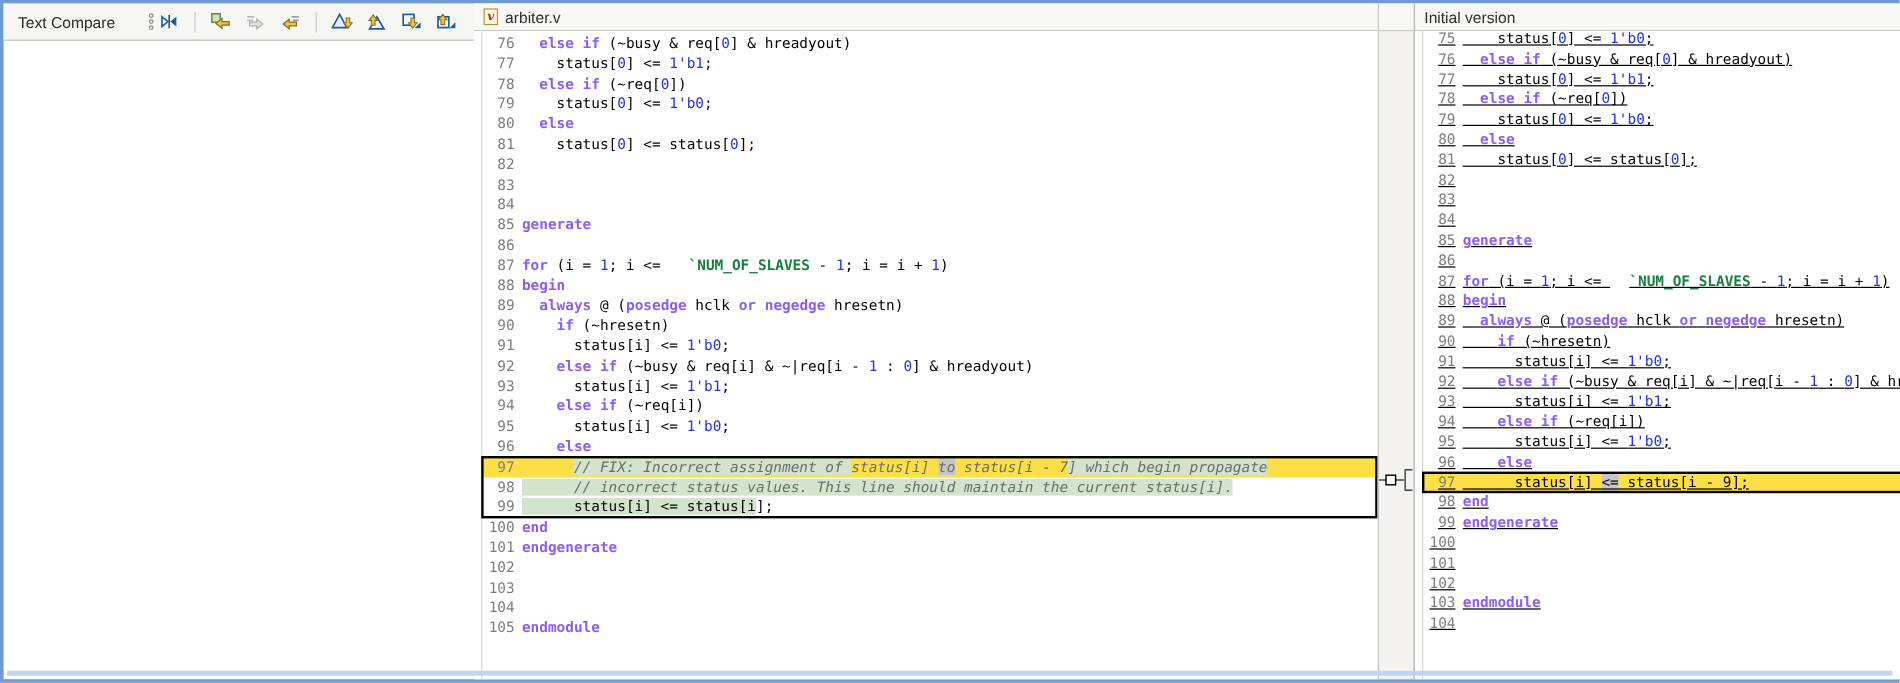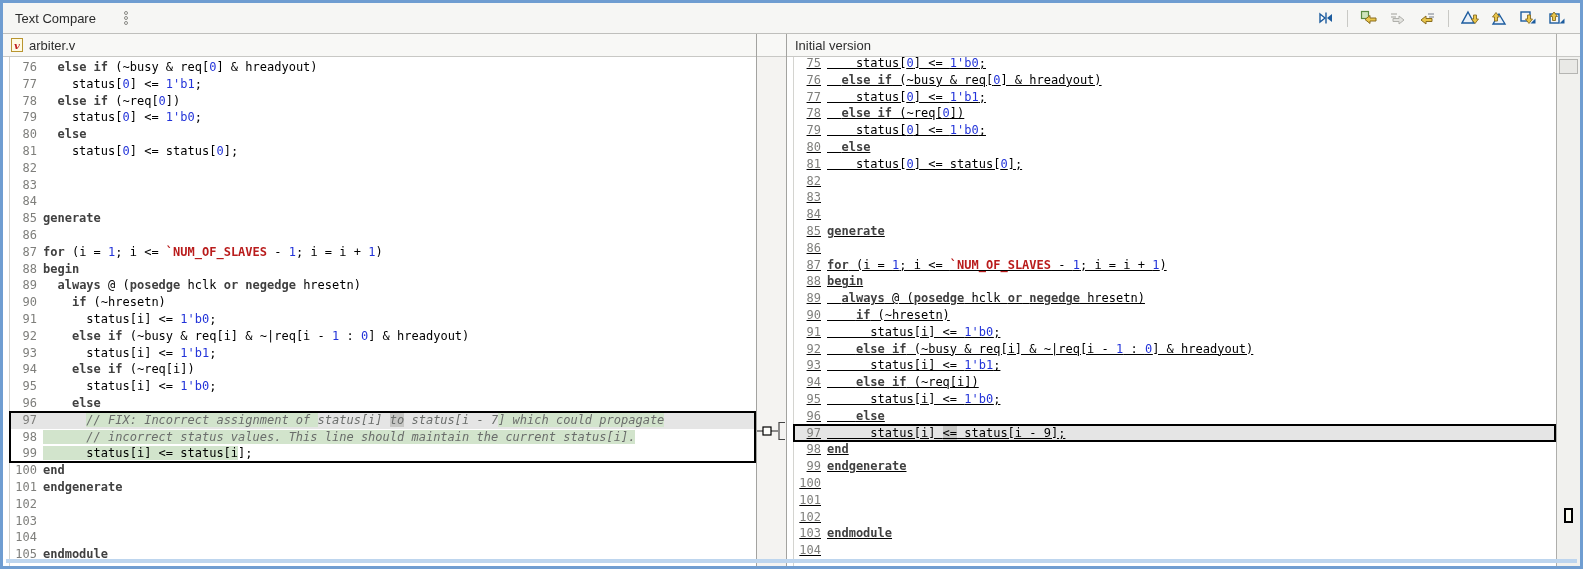--- a/index.html
+++ b/index.html
@@ -1,19 +1,19 @@
 <!DOCTYPE html>
 <html><head>
 <meta charset="utf-8">
 <style>
   * { margin:0; padding:0; box-sizing:border-box; }
   html,body { width:1583px; height:569px; overflow:hidden; background:#fff;
     font-family:"Liberation Sans", sans-serif; }
   .window { position:absolute; inset:0; border:3px solid #6f9dd1; background:#fff;
-    display:flex; flex-direction:column; }
+    display:flex; flex-direction:row; }
   .bottom-strip { position:absolute; left:3px; right:3px; bottom:3px; height:4px;
     background:#bdd5ee; z-index:9; }
 
   
   .titlebar { height:31px; flex:none; background:#f6f6f4; border-bottom:1px solid #bfbfbc;
     display:flex; align-items:center; padding:0 12px; }
   .view-title { font-size:13px; color:#2b2b2b; }
   .kebab { margin-left:26px; display:flex; flex-direction:column; gap:1px; cursor:pointer; padding:2px; }
   .kebab i { width:4px; height:4px; border:1px solid #8a8a86; border-radius:50%; display:block; }
   .toolbar { margin-left:auto; display:flex; align-items:center; gap:7px; }
@@ -29,24 +29,24 @@
     display:flex; align-items:center; padding:0 8px; font-size:13px; color:#2e2e2e; gap:6px; }
   .file-icon { width:12px; height:14px; background:#fffbe4; border:1px solid #b9952f;
     font:italic bold 10px "DejaVu Serif", serif; color:#c02020; text-align:center; line-height:13px; flex:none; }
   .code-area { flex:1; position:relative; overflow:hidden; padding:2px 0 18px 7px; background:#fff; }
   .code-area::before { content:''; position:absolute; left:6px; top:0; bottom:0; width:1px; background:#d4d4d0; }
   .lines { position:relative; }
   .code-line { display:flex; height:16.8px; white-space:pre;
     font:12px/16.8px "DejaVu Sans Mono", monospace; color:#000; }
   .code-line .ln { flex:none; width:33px; text-align:right; padding-right:6px; color:#7e7e7b; }
   .code-line .src { flex:1; }
-  .code-line.sel { background:#e5e5e5; }
-  .src .k { color:#404040; font-weight:bold; }
+  .code-line.sel { background:#fde047; }
+  .src .k { color:#8b5cf6; font-weight:bold; }
   .src .n { color:#2233d9; }
-  .src .m { color:#b91c1c; font-weight:bold; }
+  .src .m { color:#15803d; font-weight:bold;margin-left:16px; }
   .src .c { color:#6a6d6b; font-style:italic; }
   .src .g { background:#d2e4cc;text-align:center; }
   .src .y { background:#c6c6c4; }
   .diff-box { position:absolute; border:2px solid #000; pointer-events:none; }
 
   
   .center-strip { width:30px; flex:none; background:#f4f3f1; border-right:1px solid #a3a3a0;
     position:relative; }
   .center-strip .hdr { height:23px; background:#f8f8f6; border-bottom:1px solid #c8c8c5; }
   .connector { position:absolute; left:0; top:380px; }
@@ -154,21 +154,21 @@
             <div class="code-line"><span class="ln">87</span><span class="src"><span class="k">for</span><span> (i = </span><span class="n">1</span><span>; i &lt;= </span><span class="m">`NUM_OF_SLAVES</span><span> - </span><span class="n">1</span><span>; i = i + </span><span class="n">1</span><span>)</span></span></div>
             <div class="code-line"><span class="ln">88</span><span class="src"><span class="k">begin</span></span></div>
             <div class="code-line"><span class="ln">89</span><span class="src"><span>  </span><span class="k">always</span><span> @ (</span><span class="k">posedge</span><span> hclk </span><span class="k">or</span><span> </span><span class="k">negedge</span><span> hresetn)</span></span></div>
             <div class="code-line"><span class="ln">90</span><span class="src"><span>    </span><span class="k">if</span><span> (~hresetn)</span></span></div>
             <div class="code-line"><span class="ln">91</span><span class="src"><span>      status[i] &lt;= </span><span class="n">1'b0</span><span>;</span></span></div>
             <div class="code-line"><span class="ln">92</span><span class="src"><span>    </span><span class="k">else if</span><span> (~busy &amp; req[i] &amp; ~|req[i - </span><span class="n">1</span><span> : </span><span class="n">0</span><span>] &amp; hreadyout)</span></span></div>
             <div class="code-line"><span class="ln">93</span><span class="src"><span>      status[i] &lt;= </span><span class="n">1'b1</span><span>;</span></span></div>
             <div class="code-line"><span class="ln">94</span><span class="src"><span>    </span><span class="k">else if</span><span> (~req[i])</span></span></div>
             <div class="code-line"><span class="ln">95</span><span class="src"><span>      status[i] &lt;= </span><span class="n">1'b0</span><span>;</span></span></div>
             <div class="code-line"><span class="ln">96</span><span class="src"><span>    </span><span class="k">else</span></span></div>
-            <div class="code-line sel"><span class="ln">97</span><span class="src"><span>      </span><span class="c g">// FIX: Incorrect assignment of </span><span class="c">status[i] </span><span class="c y">to</span><span class="c"> status[i - 7</span><span class="c g">] which could propagate</span></span></div>
+            <div class="code-line sel"><span class="ln">97</span><span class="src"><span>      </span><span class="c g">// FIX: Incorrect assignment of </span><span class="c">status[i] </span><span class="c y">to</span><span class="c"> status[i - 7</span><span class="c g">] which begin propagate</span></span></div>
             <div class="code-line"><span class="ln">98</span><span class="src"><span class="c g">      // incorrect status values. This line should maintain the current status[i].</span></span></div>
             <div class="code-line"><span class="ln">99</span><span class="src"><span class="g">      status[i] &lt;= status[i</span><span>];</span></span></div>
             <div class="code-line"><span class="ln">100</span><span class="src"><span class="k">end</span></span></div>
             <div class="code-line"><span class="ln">101</span><span class="src"><span class="k">endgenerate</span></span></div>
             <div class="code-line"><span class="ln">102</span><span class="src"></span></div>
             <div class="code-line"><span class="ln">103</span><span class="src"></span></div>
             <div class="code-line"><span class="ln">104</span><span class="src"></span></div>
             <div class="code-line"><span class="ln">105</span><span class="src"><span class="k">endmodule</span></span></div>
             <div class="diff-box" style="left: -1px; right: 0px; top: 351.8px; height: 52.4px;"></div>
           </div>

